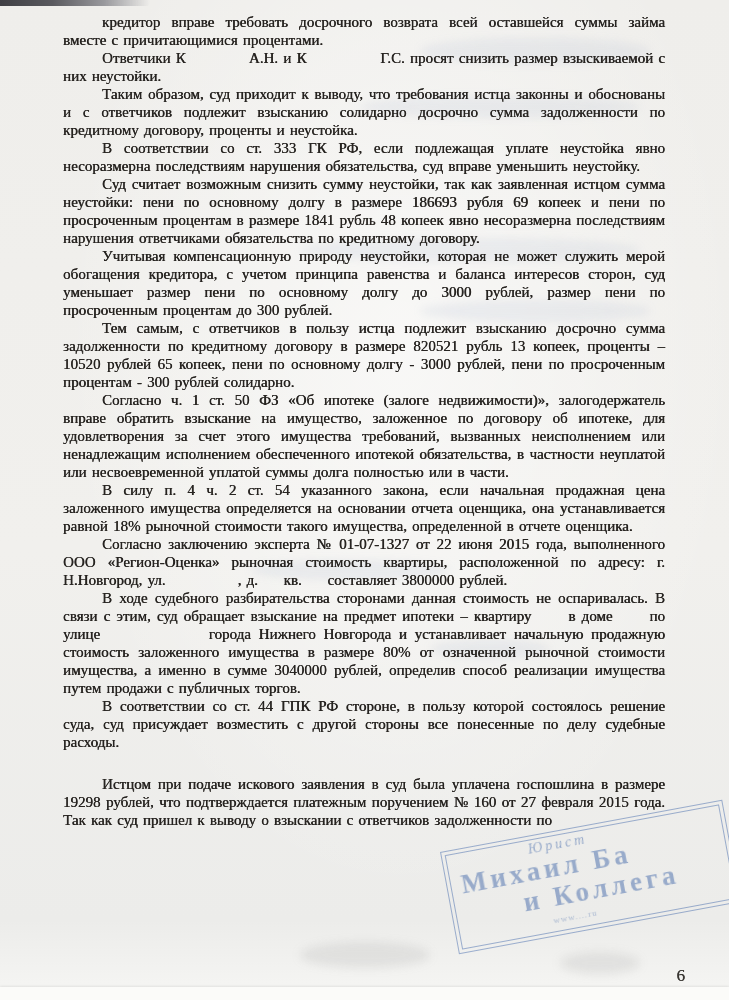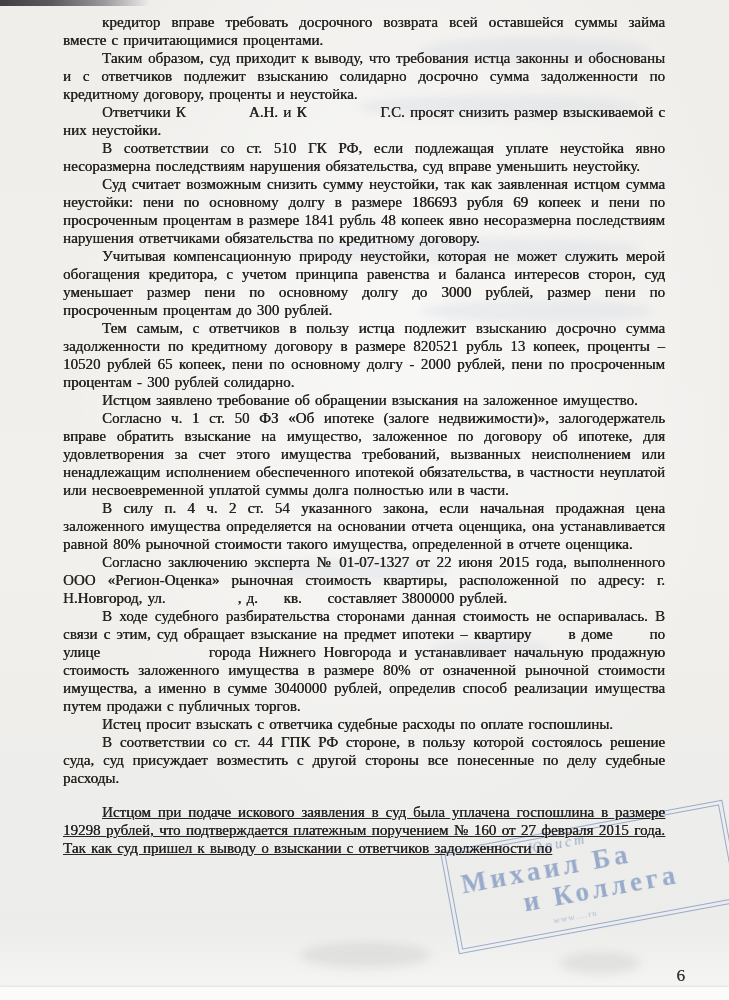--- a/index.html
+++ b/index.html
@@ -14,21 +14,21 @@
 
   
   .text-block{
     position:absolute;left:63px;top:13px;width:602px;
     font-size:15px;line-height:18px;color:#272421;
     text-align:justify;word-spacing:1.4px;
     text-shadow:0.35px 0 0 currentColor;
     filter:blur(0.25px);
   }
   .text-block p{margin:0;text-indent:39px;}
-  .text-block p:last-child{margin-top:16px;text-decoration:underline;}
+  .text-block p:last-child{margin-top:24px;}
 
   
   .corner-mark{
     position:absolute;left:0;top:0;width:150px;height:6px;
     background:linear-gradient(90deg,#3f3f44 0%,#5a5a5f 35%,#9a9a9e 70%,rgba(160,160,164,0) 100%);
     filter:blur(.6px);
     border-radius:0 0 4px 0;
   }
   .bottom-strip{
     position:absolute;left:0;bottom:0;width:100%;height:13px;
@@ -86,32 +86,30 @@
   <div class="smudge blue" style="left:300px;top:238px;width:340px;height:24px;"></div>
   <div class="smudge blue" style="left:420px;top:300px;width:230px;height:22px;"></div>
   <div class="smudge blue" style="left:250px;top:560px;width:200px;height:20px;"></div>
   <div class="smudge blue" style="left:430px;top:640px;width:120px;height:18px;"></div>
   <div class="smudge gray" style="left:300px;top:942px;width:130px;height:26px;"></div>
   <div class="smudge gray" style="left:560px;top:952px;width:80px;height:22px;"></div>
 
   <div class="text-block">
 
   <p>кредитор вправе требовать досрочного возврата всей оставшейся суммы займа вместе с причитающимися процентами.</p>
+      <p>Ответчики К&nbsp;&nbsp;&nbsp;&nbsp;&nbsp;&nbsp;&nbsp;&nbsp;&nbsp;&nbsp;&nbsp;&nbsp;А.Н. и К&nbsp;&nbsp;&nbsp;&nbsp;&nbsp;&nbsp;&nbsp;&nbsp;&nbsp;&nbsp;&nbsp;&nbsp;&nbsp;&nbsp;Г.С. просят снизить размер взыскиваемой с них неустойки.</p>
       <p>Таким образом, суд приходит к выводу, что требования истца законны и обоснованы и с ответчиков подлежит взысканию солидарно досрочно сумма задолженности по кредитному договору, проценты и неустойка.</p>
-      <p>Ответчики К&nbsp;&nbsp;&nbsp;&nbsp;&nbsp;&nbsp;&nbsp;&nbsp;&nbsp;&nbsp;&nbsp;&nbsp;А.Н. и К&nbsp;&nbsp;&nbsp;&nbsp;&nbsp;&nbsp;&nbsp;&nbsp;&nbsp;&nbsp;&nbsp;&nbsp;&nbsp;&nbsp;Г.С. просят снизить размер взыскиваемой с них неустойки.</p>
-      <p>В соответствии со ст. 510 ГК РФ, если подлежащая уплате неустойка явно несоразмерна последствиям нарушения обязательства, суд вправе уменьшить неустойку.</p>
+      <p>В соответствии со ст. 333 ГК РФ, если подлежащая уплате неустойка явно несоразмерна последствиям нарушения обязательства, суд вправе уменьшить неустойку.</p>
       <p>Суд считает возможным снизить сумму неустойки, так как заявленная истцом сумма неустойки: пени по основному долгу в размере 186693 рубля 69 копеек и пени по просроченным процентам в размере 1841 рубль 48 копеек явно несоразмерна последствиям нарушения ответчиками обязательства по кредитному договору.</p>
       <p>Учитывая компенсационную природу неустойки, которая не может служить мерой обогащения кредитора, с учетом принципа равенства и баланса интересов сторон, суд уменьшает размер пени по основному долгу до 3000 рублей, размер пени по просроченным процентам до 300 рублей.</p>
-      <p>Тем самым, с ответчиков в пользу истца подлежит взысканию досрочно сумма задолженности по кредитному договору в размере 820521 рубль 13 копеек, проценты – 10520 рублей 65 копеек, пени по основному долгу - 2000 рублей, пени по просроченным процентам - 300 рублей солидарно.</p>
-      <p>Истцом заявлено требование об обращении взыскания на заложенное имущество.</p>
+      <p>Тем самым, с ответчиков в пользу истца подлежит взысканию досрочно сумма задолженности по кредитному договору в размере 820521 рубль 13 копеек, проценты – 10520 рублей 65 копеек, пени по основному долгу - 3000 рублей, пени по просроченным процентам - 300 рублей солидарно.</p>
       <p>Согласно ч. 1 ст. 50 ФЗ «Об ипотеке (залоге недвижимости)», залогодержатель вправе обратить взыскание на имущество, заложенное по договору об ипотеке, для удовлетворения за счет этого имущества требований, вызванных неисполнением или ненадлежащим исполнением обеспеченного ипотекой обязательства, в частности неуплатой или несвоевременной уплатой суммы долга полностью или в части.</p>
-      <p>В силу п. 4 ч. 2 ст. 54 указанного закона, если начальная продажная цена заложенного имущества определяется на основании отчета оценщика, она устанавливается равной 80% рыночной стоимости такого имущества, определенной в отчете оценщика.</p>
+      <p>В силу п. 4 ч. 2 ст. 54 указанного закона, если начальная продажная цена заложенного имущества определяется на основании отчета оценщика, она устанавливается равной 18% рыночной стоимости такого имущества, определенной в отчете оценщика.</p>
       <p>Согласно заключению эксперта № 01-07-1327 от 22 июня 2015 года, выполненного ООО «Регион-Оценка» рыночная стоимость квартиры, расположенной по адресу: г. Н.Новгород, ул.&nbsp;&nbsp;&nbsp;&nbsp;&nbsp;&nbsp;&nbsp;&nbsp;&nbsp;&nbsp;&nbsp;&nbsp;&nbsp;&nbsp;, д.&nbsp;&nbsp;&nbsp;&nbsp;&nbsp;кв.&nbsp;&nbsp;&nbsp;&nbsp;&nbsp;составляет 3800000 рублей.</p>
       <p>В ходе судебного разбирательства сторонами данная стоимость не оспаривалась. В связи с этим, суд обращает взыскание на предмет ипотеки – квартиру&nbsp;&nbsp;&nbsp;&nbsp;&nbsp;&nbsp;в доме&nbsp;&nbsp;&nbsp;&nbsp;&nbsp;&nbsp;по улице&nbsp;&nbsp;&nbsp;&nbsp;&nbsp;&nbsp;&nbsp;&nbsp;&nbsp;&nbsp;&nbsp;&nbsp;&nbsp;&nbsp;города Нижнего Новгорода и устанавливает начальную продажную стоимость заложенного имущества в размере 80% от означенной рыночной стоимости имущества, а именно в сумме 3040000 рублей, определив способ реализации имущества путем продажи с публичных торгов.</p>
-      <p>Истец просит взыскать с ответчика судебные расходы по оплате госпошлины.</p>
       <p>В соответствии со ст. 44 ГПК РФ стороне, в пользу которой состоялось решение суда, суд присуждает возместить с другой стороны все понесенные по делу судебные расходы.</p>
       <p>Истцом при подаче искового заявления в суд была уплачена госпошлина в размере 19298 рублей, что подтверждается платежным поручением № 160 от 27 февраля 2015 года. Так как суд пришел к выводу о взыскании с ответчиков задолженности по</p>
     </div>
 
   <div class="stamp" style="color: rgb(107, 140, 199);">
     <span class="s-small">Юрист</span>
     <span class="s-line1">Михаил Ба</span>
     <span class="s-line2">и Коллега</span>
     <span class="s-url">www.…ru</span>
   </div>

